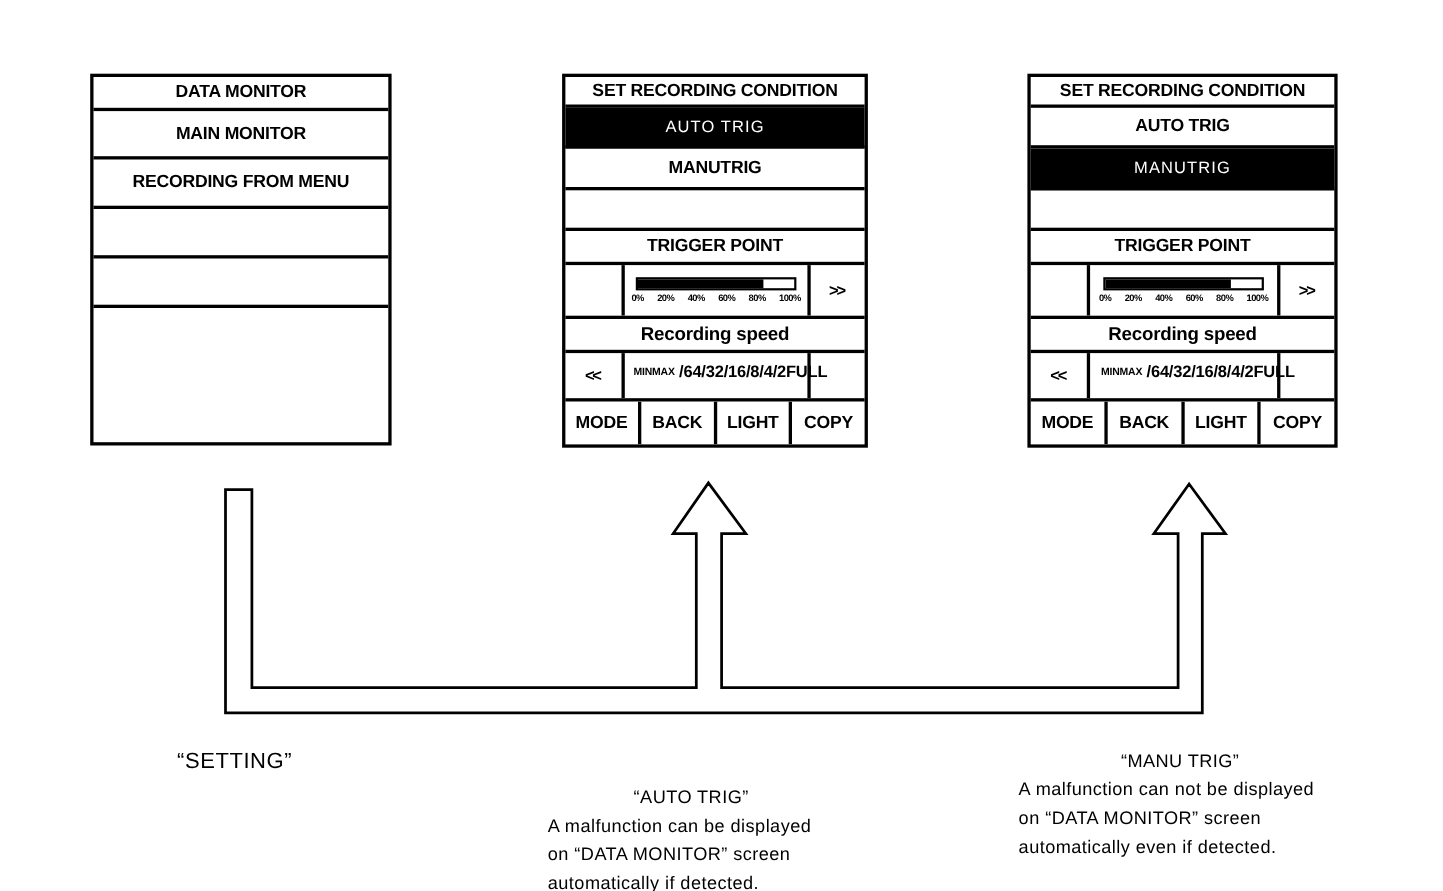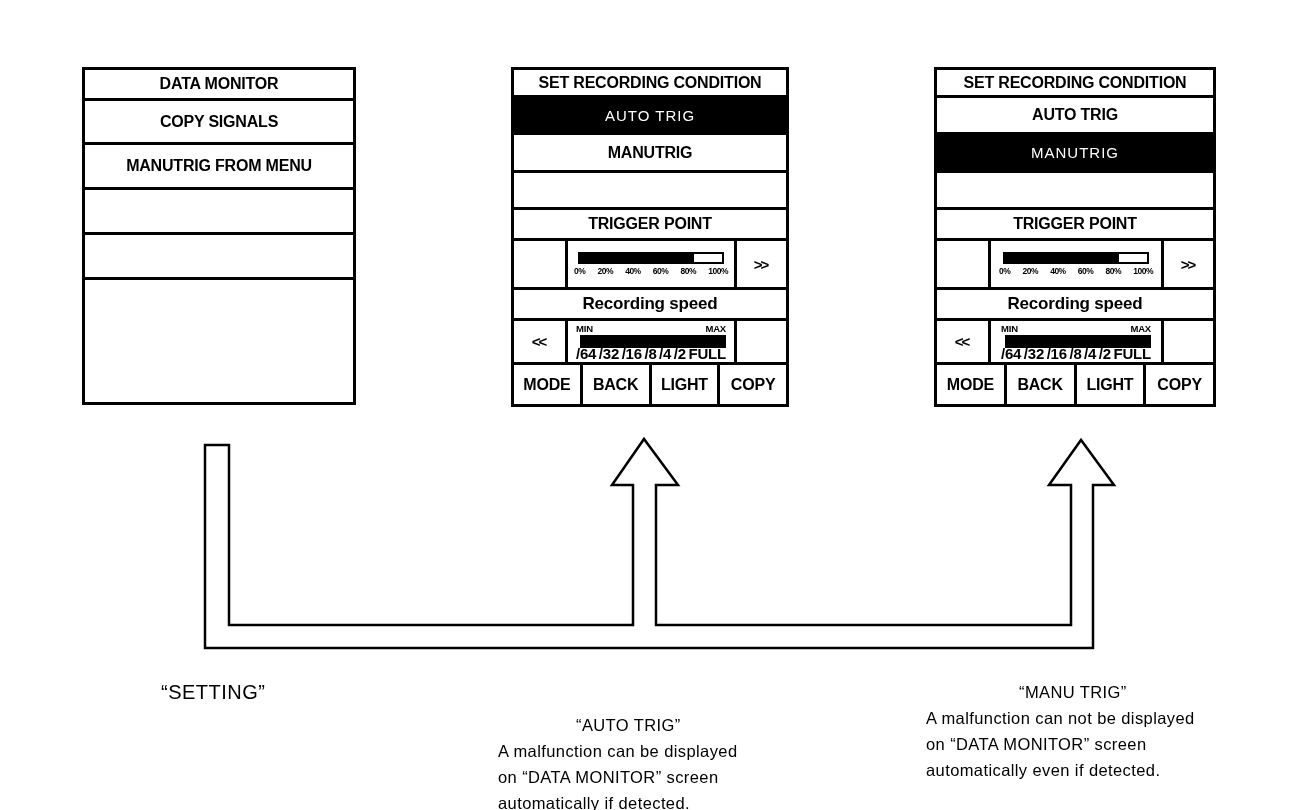--- a/index.html
+++ b/index.html
@@ -29,21 +29,21 @@
   .cell-m { flex:1 1 auto; flex-direction:column; }
   .cell-r { width:52px; border-left:3px solid #000; }
   .chev { font-weight:bold; font-size:15px; letter-spacing:-2px; padding-right:2px; }
 
   
   .tbar { width:146px; height:12px; box-sizing:border-box; border:2px solid #000; background:#fff; }
   .tfill { height:100%; background:#000; }
   .tscale { width:154px; display:flex; justify-content:space-between; font-size:8.5px; font-weight:bold; letter-spacing:-0.5px; margin-top:2px; }
 
   
-  .sblock { width:150px; display:flex; flex-direction:column; }
+  .sblock { width:150px; display:flex; flex-direction:row; }
   .sminmax { display:flex; justify-content:space-between; font-size:9.5px; font-weight:bold; line-height:10px; }
   .sbar { height:13px; background:#000; margin:1px 0 1px 4px; }
   .sscale { display:flex; justify-content:space-between; font-size:15px; font-weight:bold; line-height:10px; }
 
   
   .btn { flex:1 1 0; border-right:3px solid #000; display:flex; align-items:center; justify-content:center; font-weight:bold; font-size:16px; }
   .btn:last-child { border-right:none; }
 
   
   .caption { position:absolute; font-size:20px; letter-spacing:0.5px; white-space:nowrap; }
@@ -54,22 +54,22 @@
 <body>
 
 <div class="page">
 
   <svg class="connector" width="1312" height="810" viewBox="0 0 1312 810">
     <path d="M169,445 H193 V625 H597 V485 H576 L608,439 L642,485 H620 V625 H1035 V485 H1013 L1045,440 L1078,485 H1057 V648 H169 Z" fill="#ffffff" stroke="#000000" stroke-width="2.5" stroke-linejoin="miter"></path>
   </svg>
 
   <div class="panel" style="left:46px; top:67px; width:274px; height:338px">
     <div class="row" style="height:31px">DATA MONITOR</div>
-    <div class="row" style="height:44px">COPY SIGNALS</div>
-    <div class="row" style="height:45px">MANUTRIG FROM MENU</div>
+    <div class="row" style="height:44px">MAIN MONITOR</div>
+    <div class="row" style="height:45px">RECORDING FROM MENU</div>
     <div class="row" style="height:45px"></div>
     <div class="row" style="height:45px"></div>
     <div class="row grow"></div>
   </div>
 
   <div class="panel" style="left:475px; top:67px; width:278px; height:340px">
     <div class="row" style="height:28px">SET RECORDING CONDITION</div>
     <div class="row inverted" style="height:37px">AUTO TRIG</div>
     <div class="row" style="height:38px">MANUTRIG</div>
     <div class="row" style="height:37px"></div>

